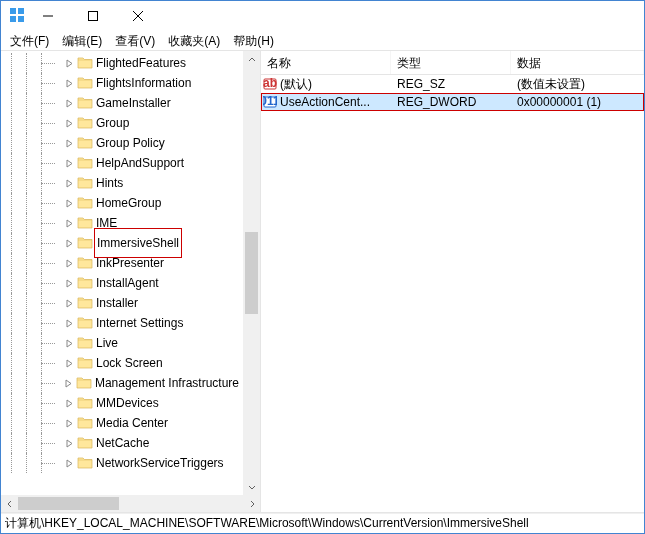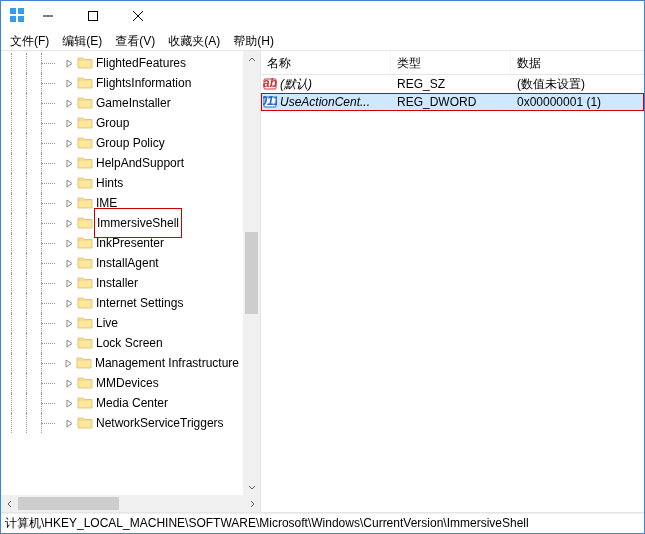--- a/index.html
+++ b/index.html
@@ -44,21 +44,21 @@
 .hscroll .track { flex: 1; position: relative; }
 .hscroll .thumb { position: absolute; top: 2px; bottom: 2px; background: #cdcdcd; }
 .tree-pane-inner { display: flex; flex: 1; min-height: 0; }
 
 
 .list-header { display: flex; height: 24px; border-bottom: 1px solid #e5e5e5; }
 .list-header .col { padding: 4px 6px; border-right: 1px solid #f5f5f5; }
 .list-body { flex: 1; overflow: hidden; }
 .list-row { display: flex; height: 18px; align-items: center; }
 .list-row .cell { padding: 0 6px; overflow: hidden; text-overflow: ellipsis; white-space: nowrap; }
-.list-row .icon-cell { display: flex; align-items: center; gap: 3px; padding-left: 2px; font-style: italic; }
+.list-row .icon-cell { display: flex; align-items: center; gap: 3px; padding-left: 2px; }
 .list-row.selected { background: #cde8ff; outline: 1px solid #cc0000; outline-offset: -1px; }
 .value-icon { width: 14px; height: 14px; flex-shrink: 0; }
 
 .col-name { width: 130px; }
 .col-type { width: 120px; }
 .col-data { flex: 1; }
 
 
 .statusbar { height: 20px; background: #fff; padding: 0 4px; display: flex; align-items: center; border-top: 1px solid #f0f0f0; overflow: hidden; white-space: nowrap; }
 
@@ -246,20 +246,38 @@
               </span>
               <span class="expander">
                 <svg viewBox="0 0 9 9">
                   <path d="M2 1 L7 4.5 L2 8 Z" fill="none" stroke="#888" stroke-width="1"></path>
                 </svg>
               </span>
               <span class="folder-icon"><svg viewBox="0 0 16 16">
                   <path d="M1 3 L6 3 L7.5 4.5 L15 4.5 L15 13 L1 13 Z" fill="#ffe79c" stroke="#d9b65a" stroke-width="0.7"></path>
                   <path d="M1 5 L15 5" stroke="#d9b65a" stroke-width="0.5"></path>
                 </svg></span>
+              <span class="label">HomeGroup</span>
+            </div>
+            <div class="tree-node">
+              <span class="tree-indent" style="width: 60px; position: relative; height: 20px;">
+                <span style="position:absolute;left:10px;top:0;bottom:0;border-left:1px dotted #999"></span>
+                <span style="position:absolute;left:25px;top:0;bottom:0;border-left:1px dotted #999"></span>
+                <span style="position:absolute;left:40px;top:0;bottom:0;border-left:1px dotted #999"></span>
+                <span style="position:absolute;left:40px;top:10px;width:14px;border-top:1px dotted #999"></span>
+              </span>
+              <span class="expander">
+                <svg viewBox="0 0 9 9">
+                  <path d="M2 1 L7 4.5 L2 8 Z" fill="none" stroke="#888" stroke-width="1"></path>
+                </svg>
+              </span>
+              <span class="folder-icon"><svg viewBox="0 0 16 16">
+                  <path d="M1 3 L6 3 L7.5 4.5 L15 4.5 L15 13 L1 13 Z" fill="#ffe79c" stroke="#d9b65a" stroke-width="0.7"></path>
+                  <path d="M1 5 L15 5" stroke="#d9b65a" stroke-width="0.5"></path>
+                </svg></span>
               <span class="label">IME</span>
             </div>
             <div class="tree-node selected">
               <span class="tree-indent" style="width: 60px; position: relative; height: 20px;">
                 <span style="position:absolute;left:10px;top:0;bottom:0;border-left:1px dotted #999"></span>
                 <span style="position:absolute;left:25px;top:0;bottom:0;border-left:1px dotted #999"></span>
                 <span style="position:absolute;left:40px;top:0;bottom:0;border-left:1px dotted #999"></span>
                 <span style="position:absolute;left:40px;top:10px;width:14px;border-top:1px dotted #999"></span>
               </span>
               <span class="expander">
@@ -427,20 +445,38 @@
               <span class="expander">
                 <svg viewBox="0 0 9 9">
                   <path d="M2 1 L7 4.5 L2 8 Z" fill="none" stroke="#888" stroke-width="1"></path>
                 </svg>
               </span>
               <span class="folder-icon"><svg viewBox="0 0 16 16">
                   <path d="M1 3 L6 3 L7.5 4.5 L15 4.5 L15 13 L1 13 Z" fill="#ffe79c" stroke="#d9b65a" stroke-width="0.7"></path>
                   <path d="M1 5 L15 5" stroke="#d9b65a" stroke-width="0.5"></path>
                 </svg></span>
               <span class="label">Media Center</span>
+            </div>
+            <div class="tree-node">
+              <span class="tree-indent" style="width: 60px; position: relative; height: 20px;">
+                <span style="position:absolute;left:10px;top:0;bottom:0;border-left:1px dotted #999"></span>
+                <span style="position:absolute;left:25px;top:0;bottom:0;border-left:1px dotted #999"></span>
+                <span style="position:absolute;left:40px;top:0;bottom:0;border-left:1px dotted #999"></span>
+                <span style="position:absolute;left:40px;top:10px;width:14px;border-top:1px dotted #999"></span>
+              </span>
+              <span class="expander">
+                <svg viewBox="0 0 9 9">
+                  <path d="M2 1 L7 4.5 L2 8 Z" fill="none" stroke="#888" stroke-width="1"></path>
+                </svg>
+              </span>
+              <span class="folder-icon"><svg viewBox="0 0 16 16">
+                  <path d="M1 3 L6 3 L7.5 4.5 L15 4.5 L15 13 L1 13 Z" fill="#ffe79c" stroke="#d9b65a" stroke-width="0.7"></path>
+                  <path d="M1 5 L15 5" stroke="#d9b65a" stroke-width="0.5"></path>
+                </svg></span>
+              <span class="label">NetCache</span>
             </div>
             <div class="tree-node">
               <span class="tree-indent" style="width: 60px; position: relative; height: 20px;">
                 <span style="position:absolute;left:10px;top:0;bottom:0;border-left:1px dotted #999"></span>
                 <span style="position:absolute;left:25px;top:0;bottom:0;border-left:1px dotted #999"></span>
                 <span style="position:absolute;left:40px;top:0;bottom:0;border-left:1px dotted #999"></span>
                 <span style="position:absolute;left:40px;top:10px;width:14px;border-top:1px dotted #999"></span>
               </span>
               <span class="expander">
                 <svg viewBox="0 0 9 9">

